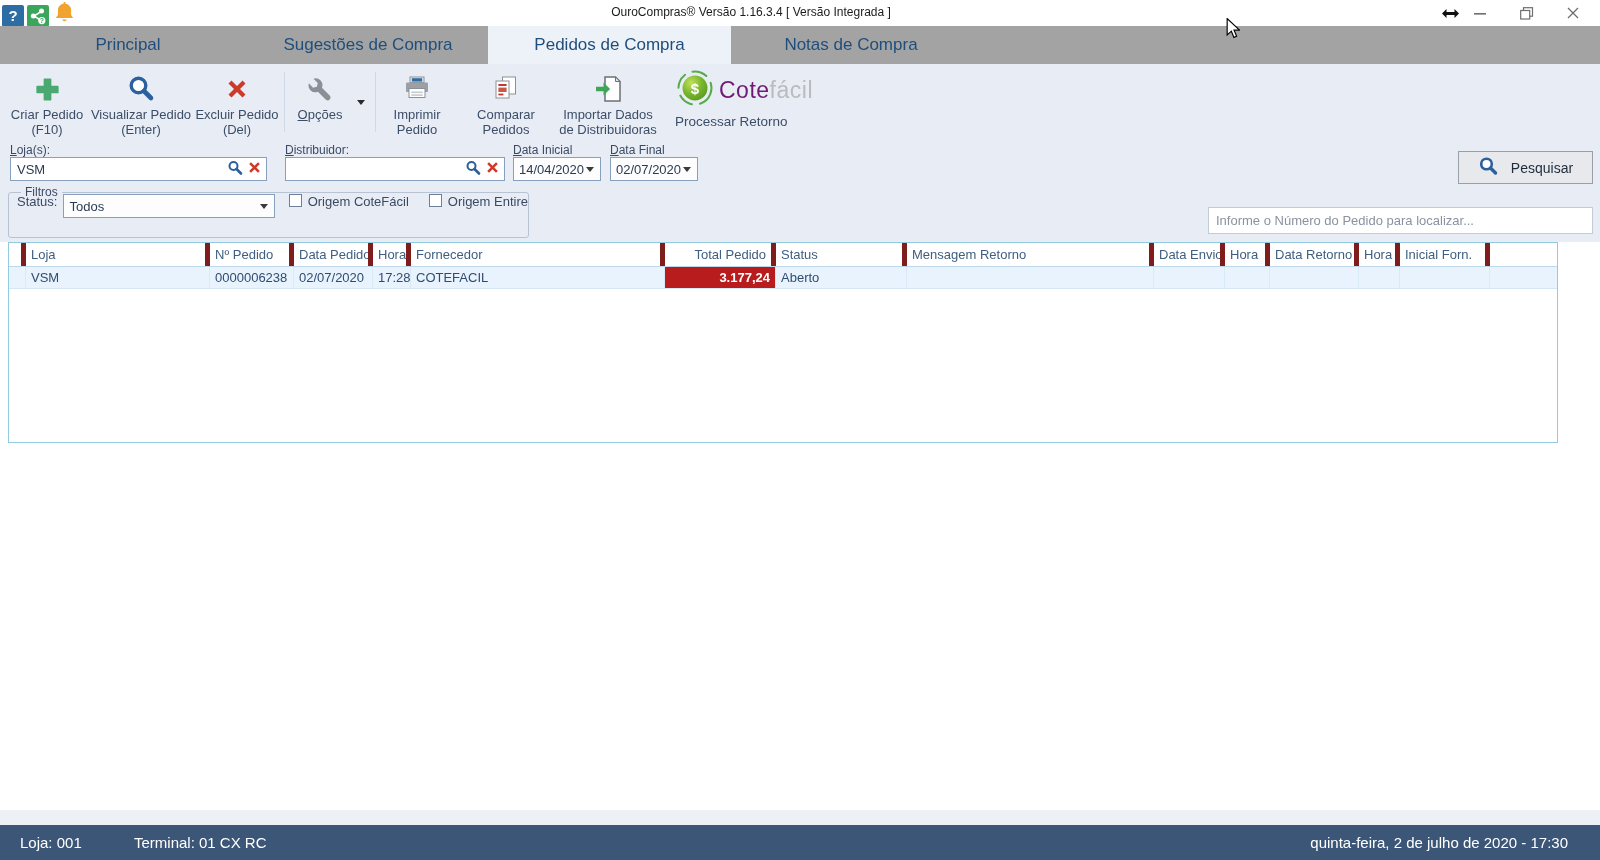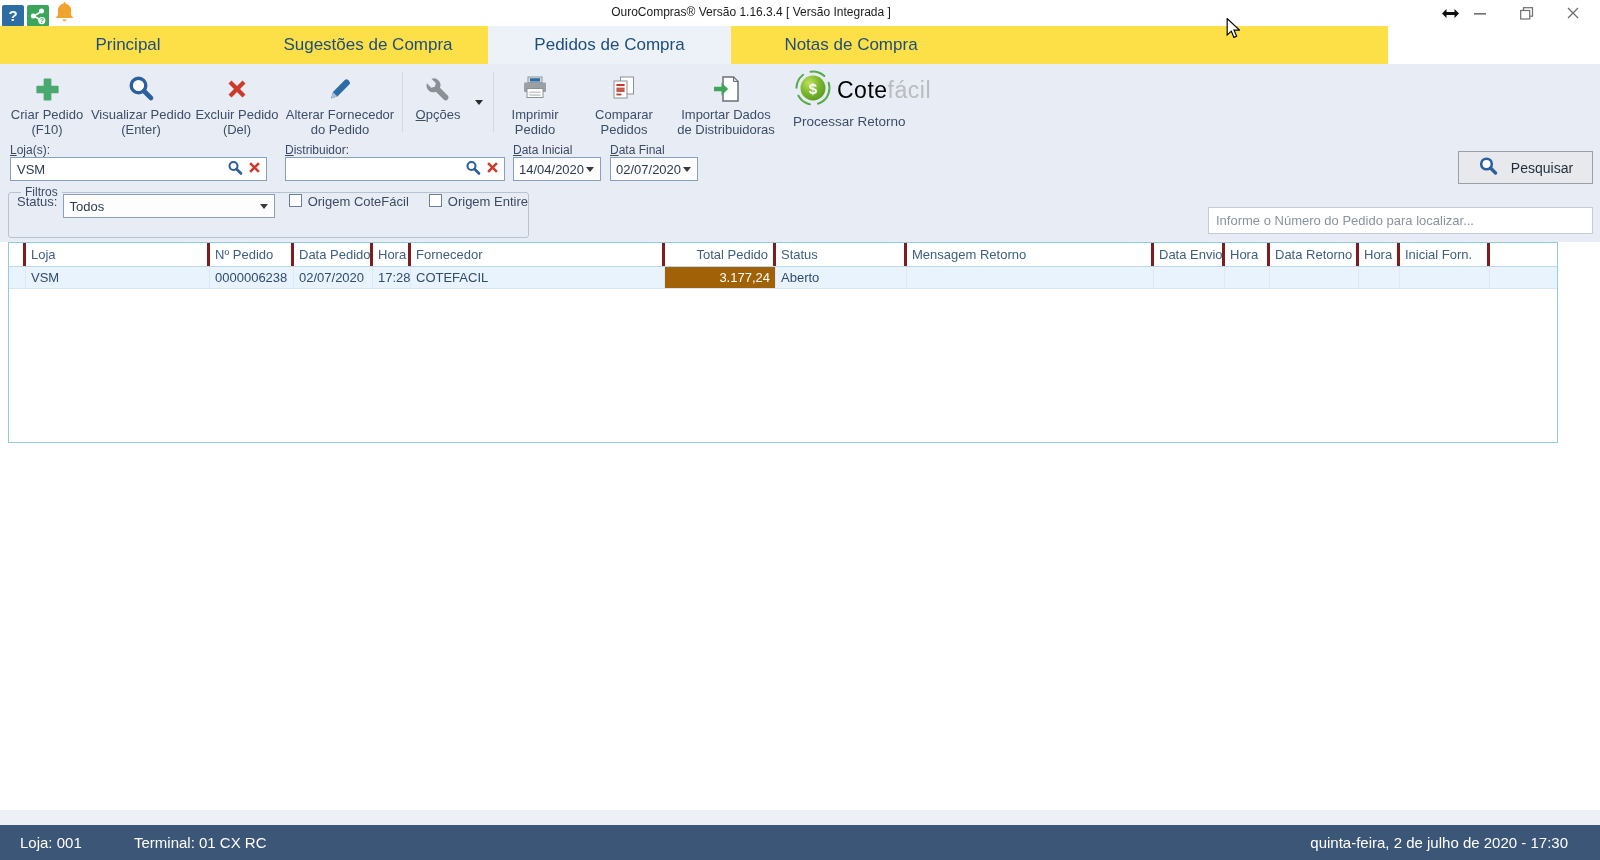--- a/index.html
+++ b/index.html
@@ -11,40 +11,40 @@
   .titlebar{position:absolute;left:0;top:0;width:1600px;height:26px;background:#ffffff;}
   .tb-icons{position:absolute;left:2px;top:2px;display:flex;gap:3px;align-items:center;}
   .tb-sq{width:22px;height:22px;border-radius:2px;display:flex;align-items:center;justify-content:center;}
   .tb-help{background:#2e6da4;color:#fff;font-weight:bold;font-size:15px;}
   .tb-share{background:#3aa65c;}
   .title-text{position:absolute;left:751px;top:5px;transform:translateX(-50%);
               font-size:12px;color:#1c1c1c;white-space:nowrap;}
   .win-ctl{position:absolute;top:4px;width:26px;height:18px;display:flex;align-items:center;justify-content:center;}
 
   
-  .tabbar{position:absolute;left:0;top:26px;width:1388px;height:38px;background:#fde047;}
+  .tabbar{position:absolute;left:0;top:26px;width:1600px;height:38px;background:#a3a3a3;}
   .tab{position:absolute;top:0;height:38px;display:flex;align-items:center;justify-content:center;
        font-size:17px;color:#1f4e7d;cursor:default;white-space:nowrap;}
   .tab.active{background:#edf1f8;}
 
   
   .ribbon{position:absolute;left:0;top:64px;width:1600px;height:178px;background:#e8edf5;}
   .toolbar{position:absolute;left:5px;top:0;height:76px;display:flex;align-items:flex-start;}
   .tbtn{display:flex;flex-direction:column;align-items:center;padding-top:7px;}
   .ticon{height:36px;display:flex;align-items:center;justify-content:center;}
   .tlabel{font-size:13px;line-height:15px;color:#3c4d68;text-align:center;white-space:nowrap;}
   .tsep{width:1px;height:60px;background:#d0d9e6;margin:8px 3px 0 3px;}
   .opc-arrow{width:0;height:0;border-left:4px solid transparent;border-right:4px solid transparent;
              border-top:5px solid #2b2b2b;margin:36px 7px 0 5px;}
   .accel{display:inline-block;}
   .accel::first-letter{text-decoration:underline;}
   .cote{display:flex;flex-direction:column;margin-left:8px;padding-top:5px;}
   .cote-top{display:flex;align-items:center;height:42px;}
   .cote-brand{font-size:23px;margin-left:4px;letter-spacing:.5px;}
-  .cote-brand .g1{color:#000000;}
+  .cote-brand .g1{color:#701a75;}
   .cote-brand .g2{color:#b9bcbe;}
   .cote-label{font-size:13.5px;color:#3c4d68;margin-top:3px;}
 
   
   .flabel{position:absolute;font-size:12px;color:#3b4a63;white-space:nowrap;}
   .finput{position:absolute;height:24px;background:#fff;border:1px solid #86a0bd;
           font-size:13px;color:#2b3b52;display:flex;align-items:center;padding:0 4px;}
   .finput input{border:none;outline:none;flex:1;font-size:13px;color:#2b3b52;
                 font-family:"Liberation Sans",sans-serif;background:transparent;min-width:0;}
   .in-ico{display:flex;align-items:center;gap:4px;}
@@ -63,30 +63,30 @@
   .chk{width:13px;height:13px;background:#fff;border:1px solid #6e7f99;flex:none;}
   .chk-label{font-size:13px;color:#3b4a63;margin:0 0 0 6px;white-space:nowrap;}
   .search-num{position:absolute;left:1208px;top:207px;width:385px;height:27px;border:1px solid #c3cbd7;
               background:#fff;font-size:13px;color:#4c1d95;padding:0 7px;outline:none;
               font-family:"Liberation Sans",sans-serif;}
   .search-num::placeholder{color:#8a92a0;opacity:1;}
 
   
   .grid{position:absolute;left:8px;top:242px;width:1550px;height:201px;background:#fff;border:1px solid #92cbe0;}
   .ghead{display:flex;height:24px;background:#fff;border-bottom:1px solid #bed7ea;}
-  .hc{border-right:3px solid #7f1d1d;padding:4px 5px 0 5px;font-size:13px;color:#3f5e80;
+  .hc{border-right:5px solid #7f1d1d;padding:4px 5px 0 5px;font-size:13px;color:#3f5e80;
       white-space:nowrap;overflow:hidden;flex:none;}
   .grow{display:flex;height:22px;background:#e9f3fd;border-bottom:1px solid #d5e6f5;}
   .dc{border-right:1px solid #d9e9f6;padding:3px 5px 0 5px;font-size:13px;color:#2f4c70;
       white-space:nowrap;overflow:hidden;flex:none;}
   .c0{width:17px;} .c1{width:184px;} .c2{width:84px;} .c3{width:79px;} .c4{width:38px;}
   .c5{width:254px;} .c6{width:111px;text-align:right;} .c7{width:131px;} .c8{width:247px;}
   .c9{width:71px;text-align:center;} .c10{width:45px;} .c11{width:89px;} .c12{width:41px;} .c13{width:90px;}
   .cf{flex:1;border-right:none;}
-  .dc.c6{background:#a16207;color:#ffffff;}
+  .dc.c6{background:#b91c1c;color:#ffffff;font-weight:bold;}
 
   
   .strip{position:absolute;left:0;top:810px;width:1600px;height:15px;background:#edf0f5;}
   .sbar{position:absolute;left:0;top:825px;width:1600px;height:35px;background:#3c5677;color:#fff;font-size:15px;}
   .sb-item{position:absolute;top:9px;white-space:nowrap;}
 
   .cursor{position:absolute;left:1226px;top:18px;}
 </style>
 </head>
 <body>
@@ -174,30 +174,20 @@
       <div class="tbtn" style="width:88px;">
         <div class="ticon">
           <svg width="28" height="28" viewBox="0 0 28 28">
             <path d="M5.5 8.5 L8.5 5.5 L14 11 L19.5 5.5 L22.5 8.5 L17 14 L22.5 19.5 L19.5 22.5 L14 17 L8.5 22.5 L5.5 19.5 L11 14 Z" fill="#cc3b2a"></path>
           </svg>
         </div>
         <div class="tlabel">Excluir Pedido</div>
         <div class="tlabel">(Del)</div>
       </div>
 
-      <div class="tbtn" style="width:118px;">
-        <div class="ticon">
-          <svg width="30" height="30" viewBox="0 0 30 30">
-            <path d="M6 24.5 l1.9-6.5 L19.8 6.1 a2.4 2.4 0 0 1 3.4 0 l1.1 1.1 a2.4 2.4 0 0 1 0 3.4 L12.4 22.5 Z" fill="#2e6da4"></path>
-            <path d="M6 24.5 l1.9-6.5 4.5 4.5 Z" fill="#a9bfd8"></path>
-          </svg>
-        </div>
-        <div class="tlabel">Alterar Fornecedor</div>
-        <div class="tlabel">do Pedido</div>
-      </div>
 
       <div class="tsep"></div>
 
       <div class="tbtn" style="width:64px;">
         <div class="ticon">
           <svg width="27" height="27" viewBox="0 0 28 28">
             <g transform="scale(-1,1) translate(-28,0)">
               <path d="M26 7.5 a7 7 0 0 1-9.3 8.8 L8.4 24.6 a3 3 0 0 1-4.2-4.2 l8.3-8.3 A7 7 0 0 1 21.3 2.8 l-4.5 4.5 1 3.9 3.9 1z" fill="#8b9096"></path>
             </g>
           </svg>

